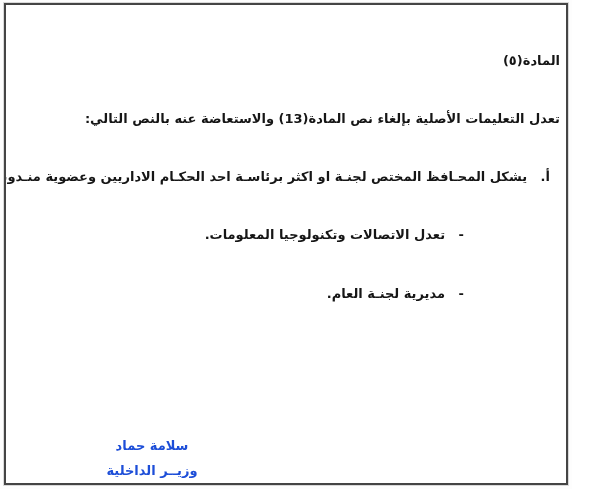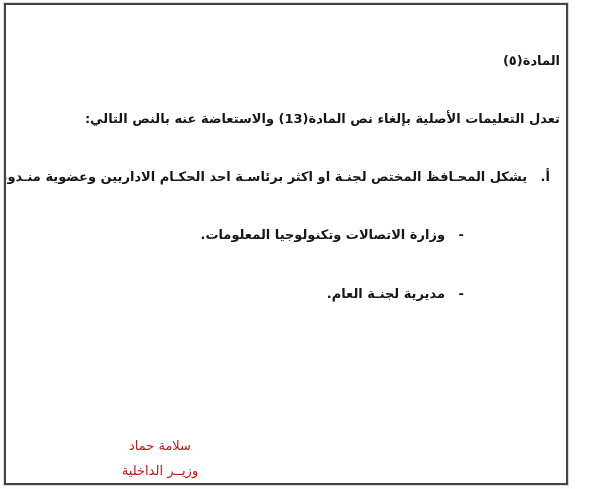--- a/index.html
+++ b/index.html
@@ -38,43 +38,43 @@
     color: #161616;
     white-space: pre;
     overflow: hidden;
     padding: 0 5px 0 30px;
   }
   .ln { height: 19.4px; }
   .item   { padding-right: 10px; }
   .bullet { padding-right: 96px; }
   .signature {
     position: absolute;
-    left: 98px;
+    left: 90px;
     top: 438px;
     width: 124px;
     direction: rtl;
     text-align: center;
-    font-weight: normal;
+    font-weight: bold;
     font-size: 13px;
-    color: #b91c1c;
+    color: #1d4ed8;
     line-height: 16px;
   }
   .signature .sig-title { margin-top: 9px; }
 </style>
 </head>
 <body>
 
 <div class="viewport">
   <div class="frame"></div>
 
   <div class="content">
     <div class="ln">المادة(٥)</div>
     <div class="ln">تعدل التعليمات الأصلية بإلغاء نص المادة(13) والاستعاضة عنه بالنص التالي:</div>
     <div class="ln item">أ.   يشكل المحـافظ المختص لجنـة او اكثر برئاسـة احد الحكـام الاداريين وعضوية منـدوبين عن</div>
-    <div class="ln bullet">-   وزارة الاتصالات وتكنولوجيا المعلومات.</div>
+    <div class="ln bullet">-   تعدل الاتصالات وتكنولوجيا المعلومات.</div>
     <div class="ln bullet">-   مديرية لجنـة العام.</div>
     
     
     
     
     
     
     
     
     

